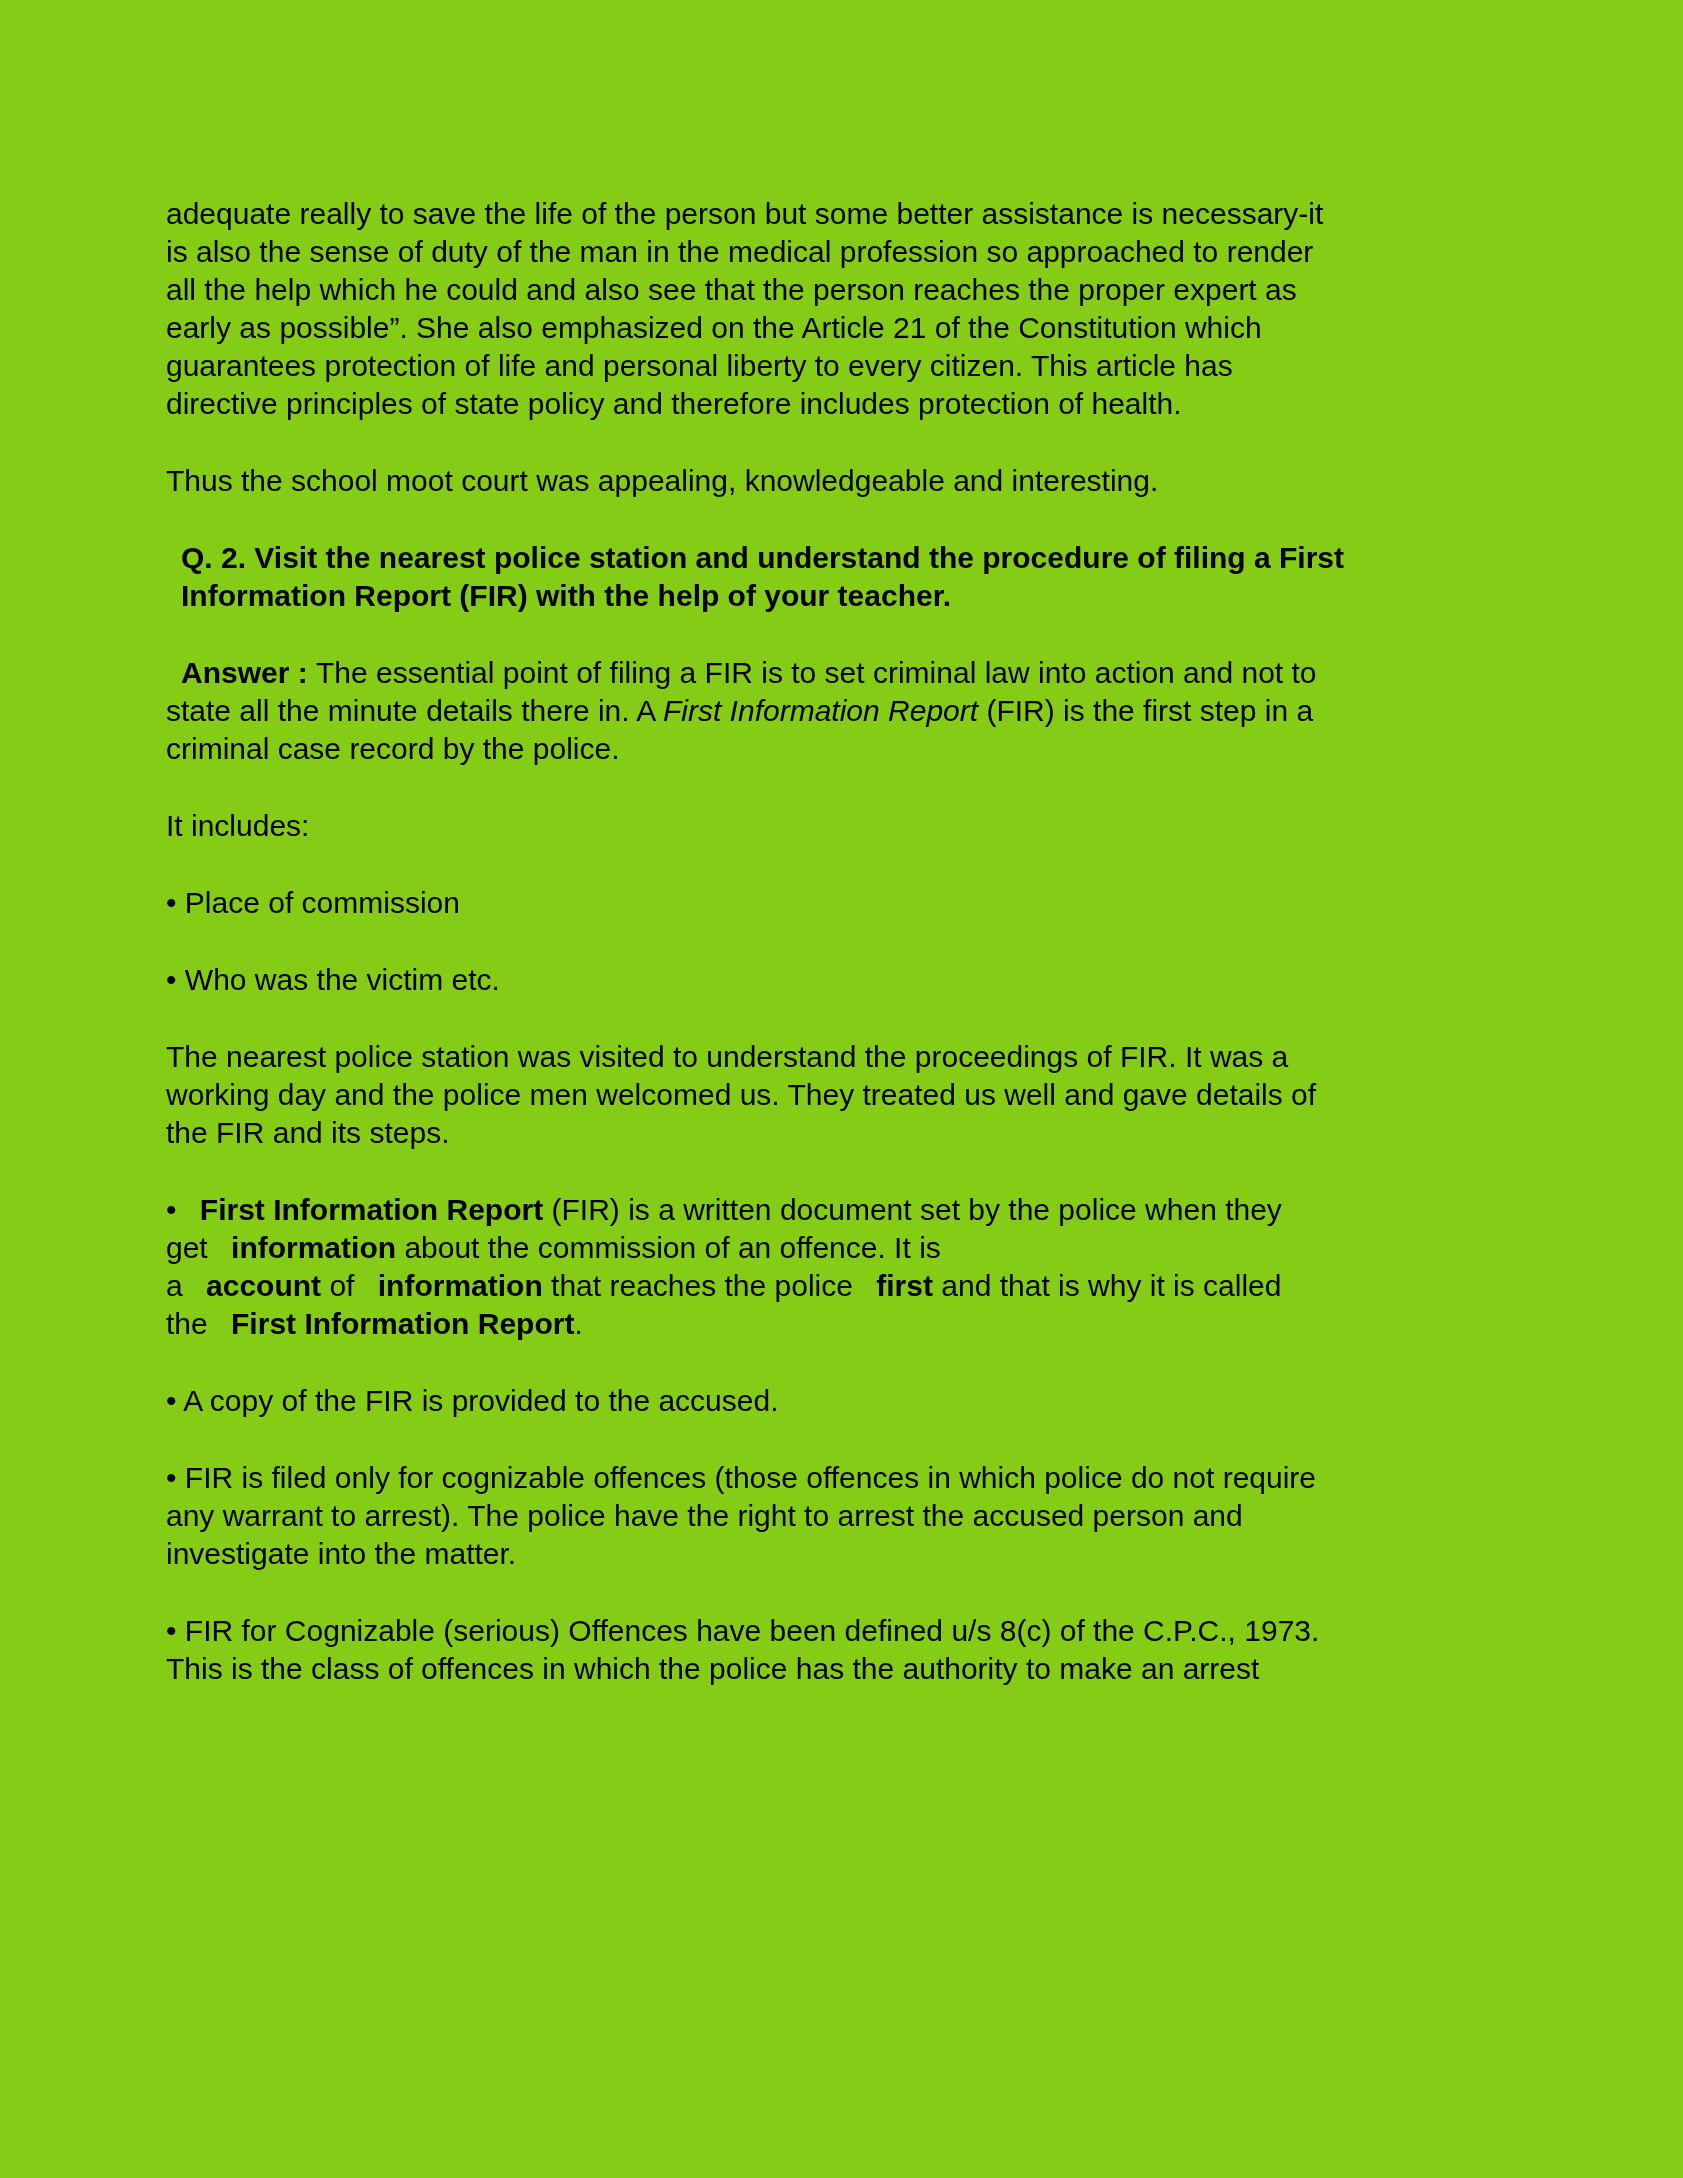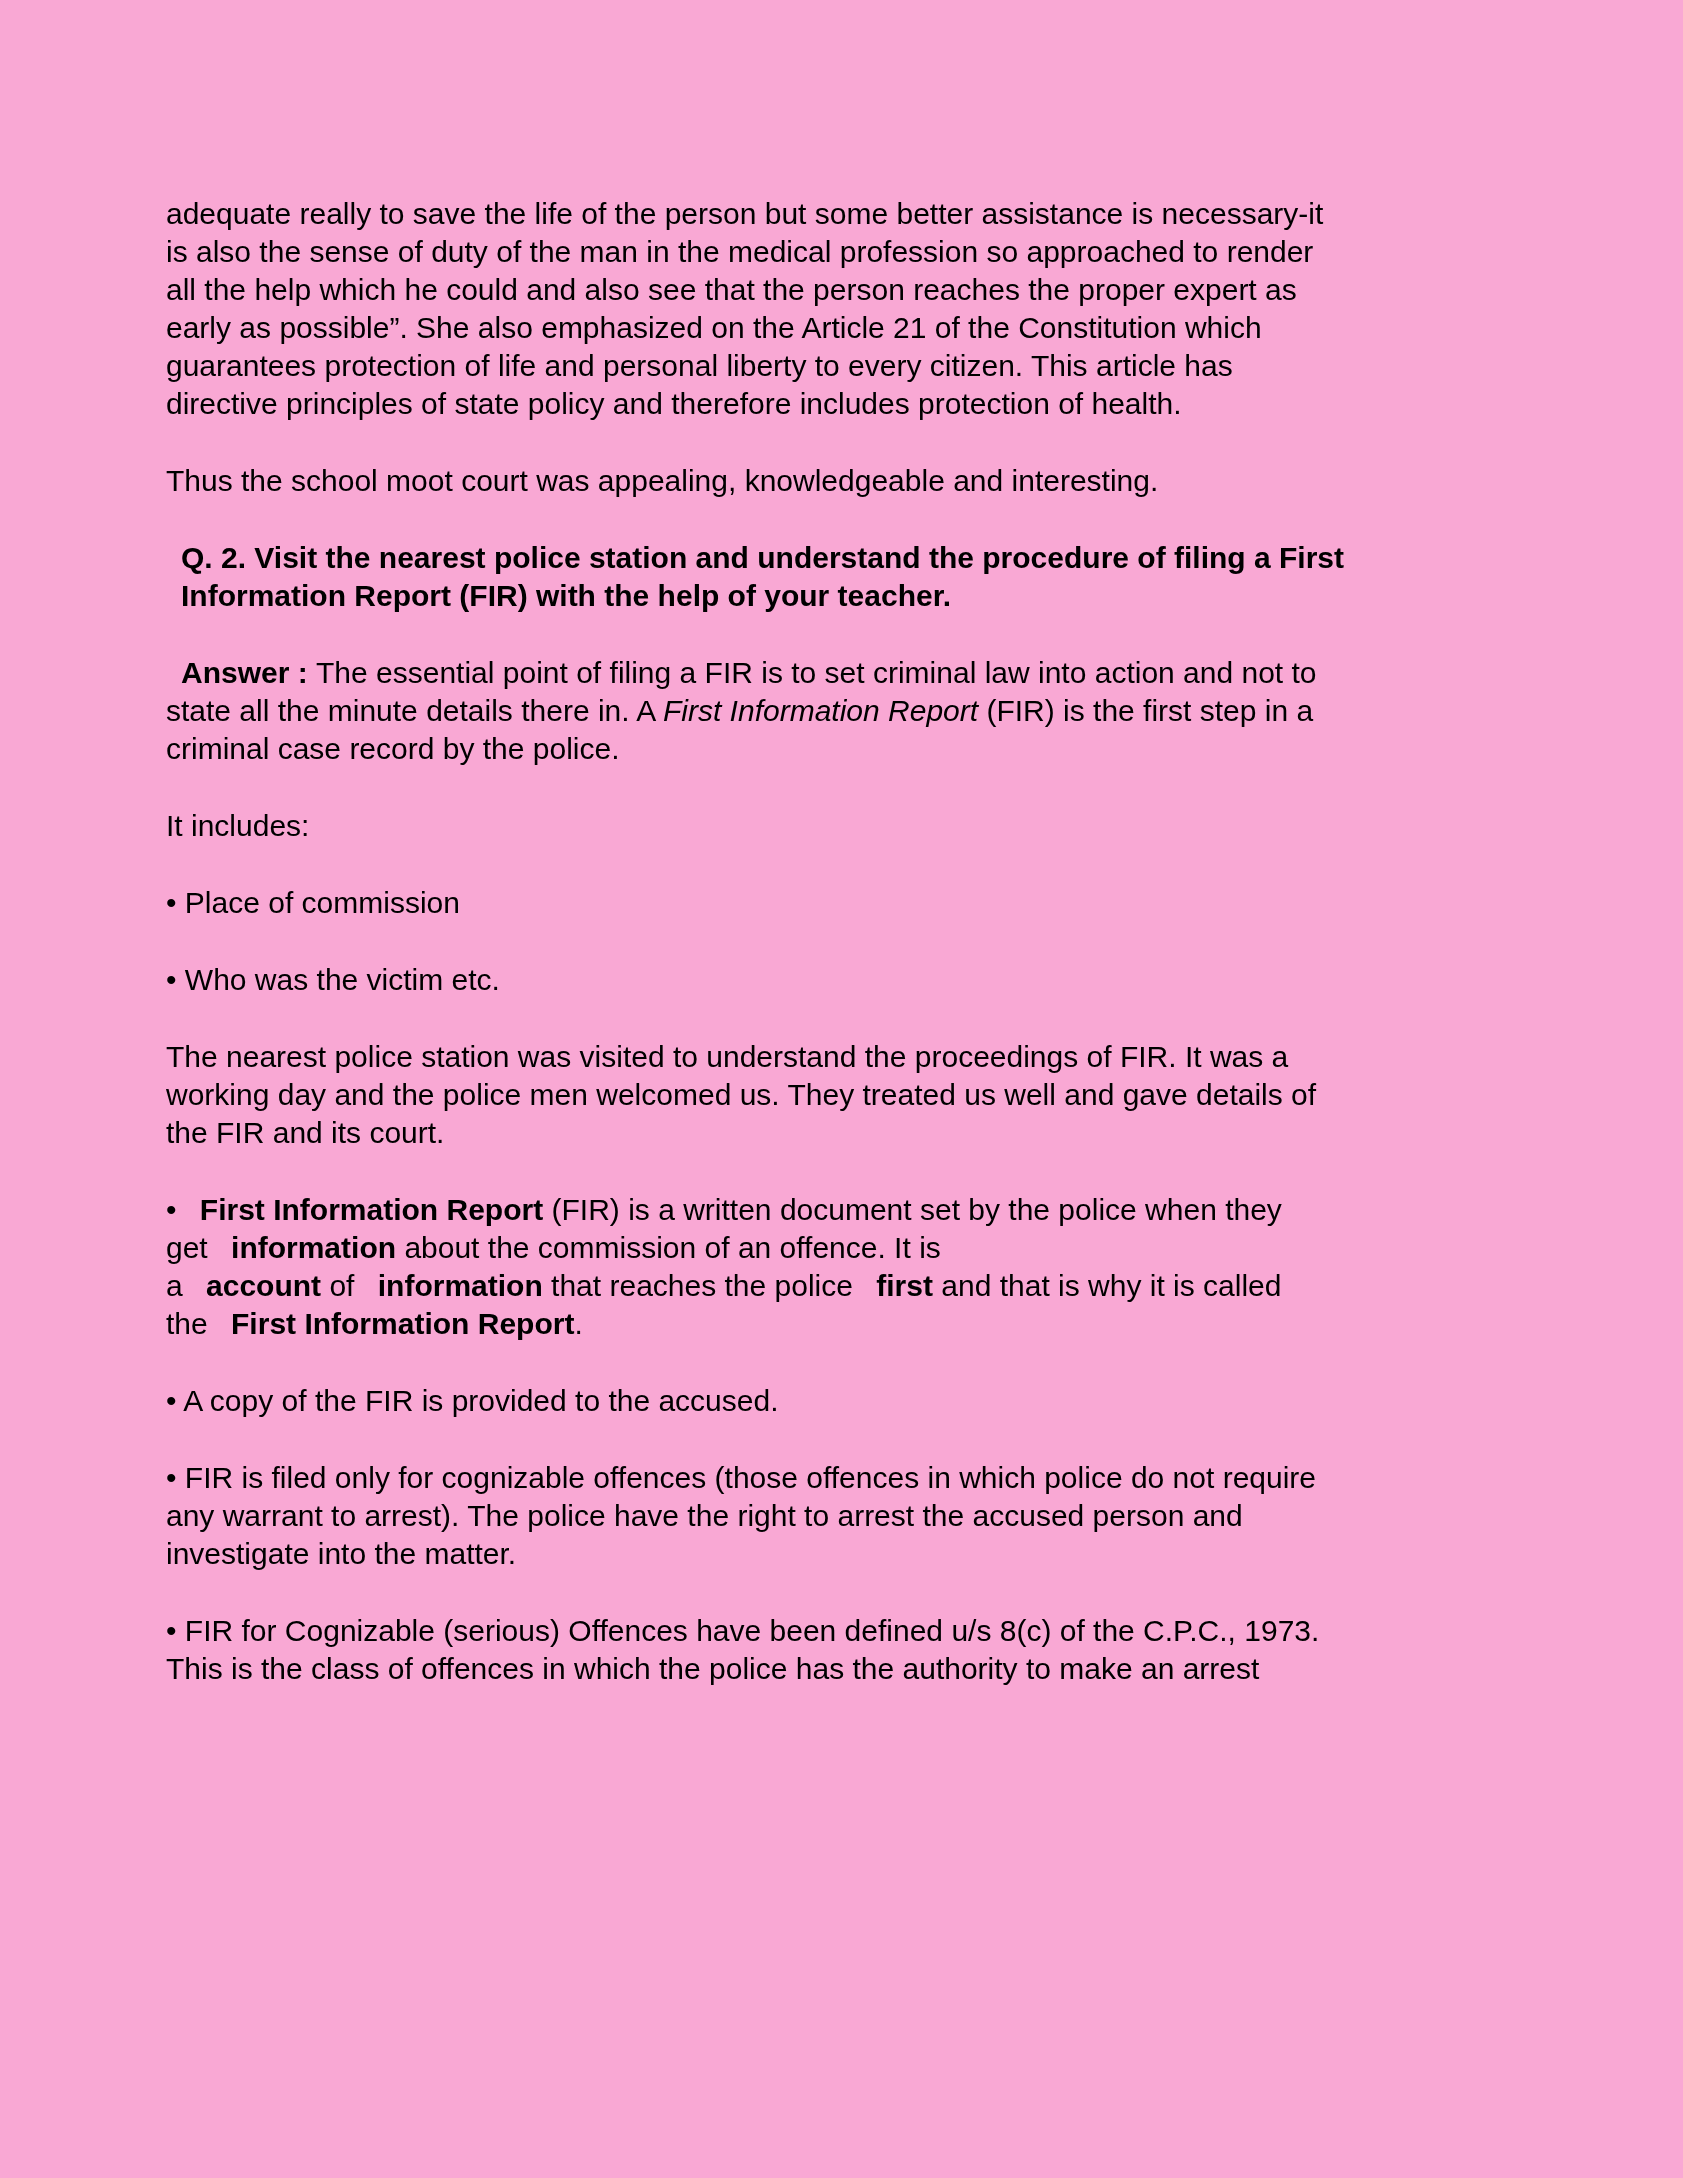--- a/index.html
+++ b/index.html
@@ -4,21 +4,21 @@
 <style>
   html, body {
     margin: 0;
     padding: 0;
     background: #ffffff;
   }
   .page {
     position: relative;
     width: 1683px;
     height: 2178px;
-    background: #f9a8d4;
+    background: #84cc16;
     overflow: hidden;
   }
   .content {
     position: absolute;
     left: 166px;
     top: 195px;
     width: 1381px;
   }
   .content p {
     margin: 0 0 39px 0;
@@ -37,20 +37,20 @@
 
 <div class="page">
   <div class="content" id="doc-content">
       <p><span>adequate really to save the life of the person but some better assistance is necessary-it</span><br><span>is also the sense of duty of the man in the medical profession so approached to render</span><br><span>all the help which he could and also see that the person reaches the proper expert as</span><br><span>early as possible”. She also emphasized on the Article 21 of the Constitution which</span><br><span>guarantees protection of life and personal liberty to every citizen. This article has</span><br><span>directive principles of state policy and therefore includes protection of health.</span></p>
       <p><span>Thus the school moot court was appealing, knowledgeable and interesting.</span></p>
       <p><span class="b">Q. 2. Visit the nearest police station and understand the procedure of filing a First</span><br><span class="b">Information Report (FIR) with the help of your teacher.</span></p>
       <p><span class="b">Answer : </span><span>The essential point of filing a FIR is to set criminal law into action and not to</span><br><span>state all the minute details there in. A </span><span class="i">First Information Report</span><span> (FIR) is the first step in a</span><br><span>criminal case record by the police.</span></p>
       <p><span>It includes:</span></p>
       <p><span>• Place of commission</span></p>
       <p><span>• Who was the victim etc.</span></p>
-      <p><span>The nearest police station was visited to understand the proceedings of FIR. It was a</span><br><span>working day and the police men welcomed us. They treated us well and gave details of</span><br><span>the FIR and its court.</span></p>
+      <p><span>The nearest police station was visited to understand the proceedings of FIR. It was a</span><br><span>working day and the police men welcomed us. They treated us well and gave details of</span><br><span>the FIR and its steps.</span></p>
       <p><span>• </span><span class="b">First Information Report</span><span> (FIR) is a written document set by the police when they</span><br><span>get </span><span class="b">information</span><span> about the commission of an offence. It is</span><br><span>a </span><span class="b">account</span><span> of </span><span class="b">information</span><span> that reaches the police </span><span class="b">first</span><span> and that is why it is called</span><br><span>the </span><span class="b">First Information Report</span><span>.</span></p>
       <p><span>• A copy of the FIR is provided to the accused.</span></p>
       <p><span>• FIR is filed only for cognizable offences (those offences in which police do not require</span><br><span>any warrant to arrest). The police have the right to arrest the accused person and</span><br><span>investigate into the matter.</span></p>
       <p><span>• FIR for Cognizable (serious) Offences have been defined u/s 8(c) of the C.P.C., 1973.</span><br><span>This is the class of offences in which the police has the authority to make an arrest</span></p>
     </div>
 </div>
 
 
 </body></html>

